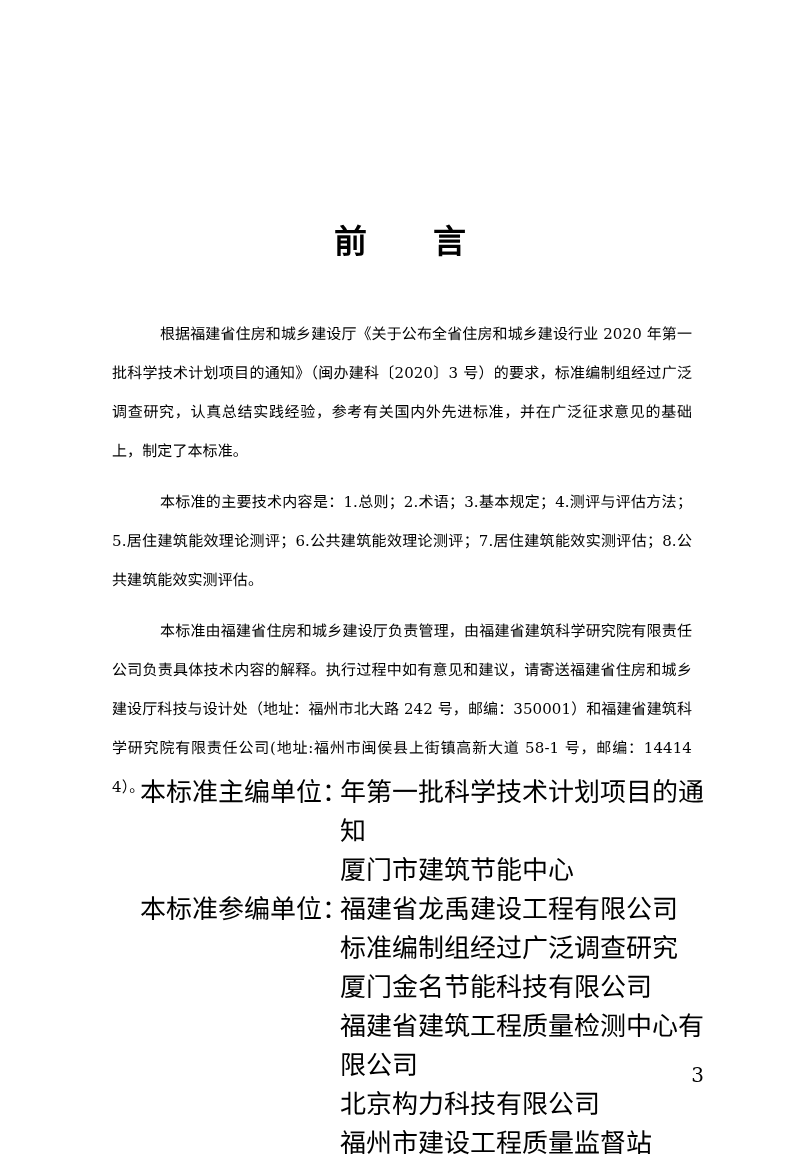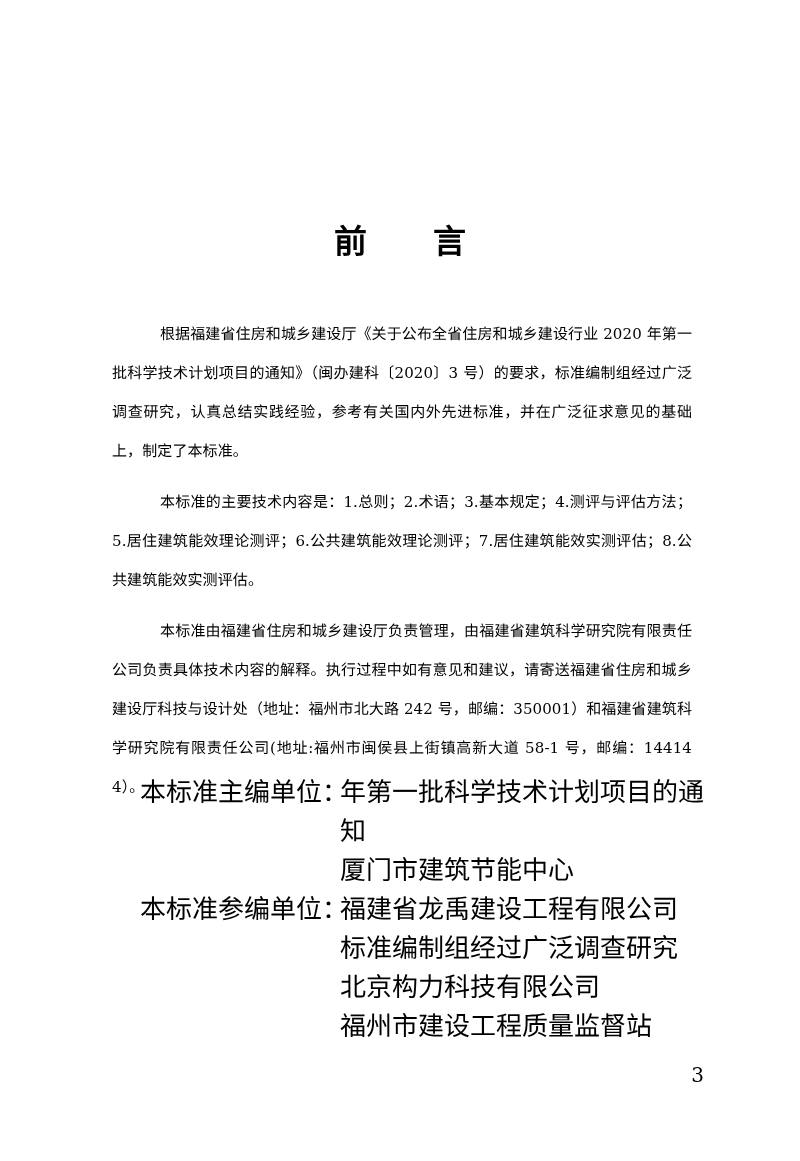--- a/index.html
+++ b/index.html
@@ -124,20 +124,22 @@
         <div class="attrib-value">年第一批科学技术计划项目的通知</div>
         <div class="attrib-value">厦门市建筑节能中心</div>
       </div>
     </div>
 
     <div class="attrib-row">
       <div class="attrib-label">本标准参编单位：</div>
       <div class="attrib-values">
         <div class="attrib-value">福建省龙禹建设工程有限公司</div>
         <div class="attrib-value">标准编制组经过广泛调查研究</div>
+        <div class="attrib-value">厦门金名节能科技有限公司</div>
+        <div class="attrib-value">福建省建筑工程质量检测中心有限公司</div>
         <div class="attrib-value">北京构力科技有限公司</div>
         <div class="attrib-value">福州市建设工程质量监督站</div>
       </div>
     </div>
 
   </div>
 
   <div class="page-number">3</div>
 
 </div>

